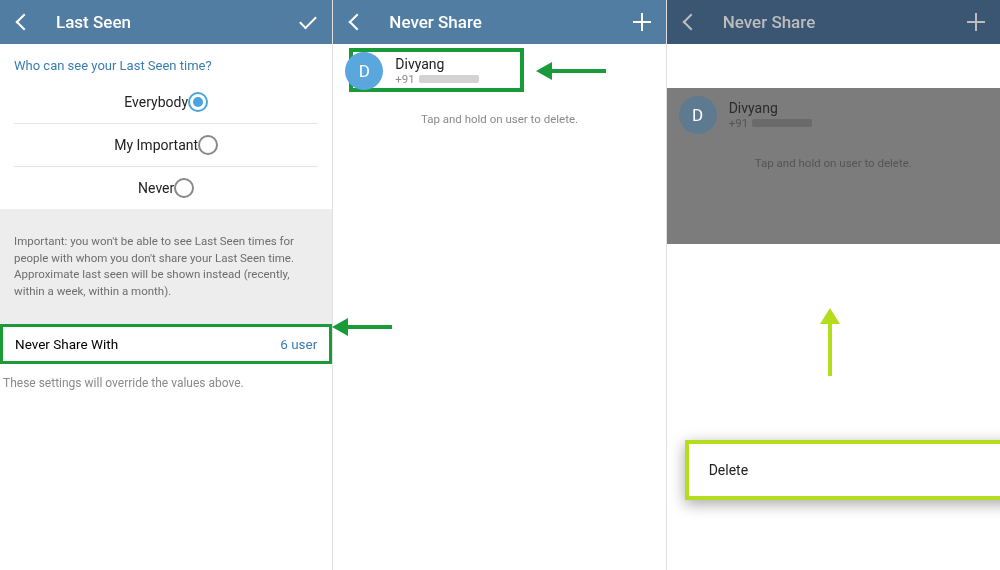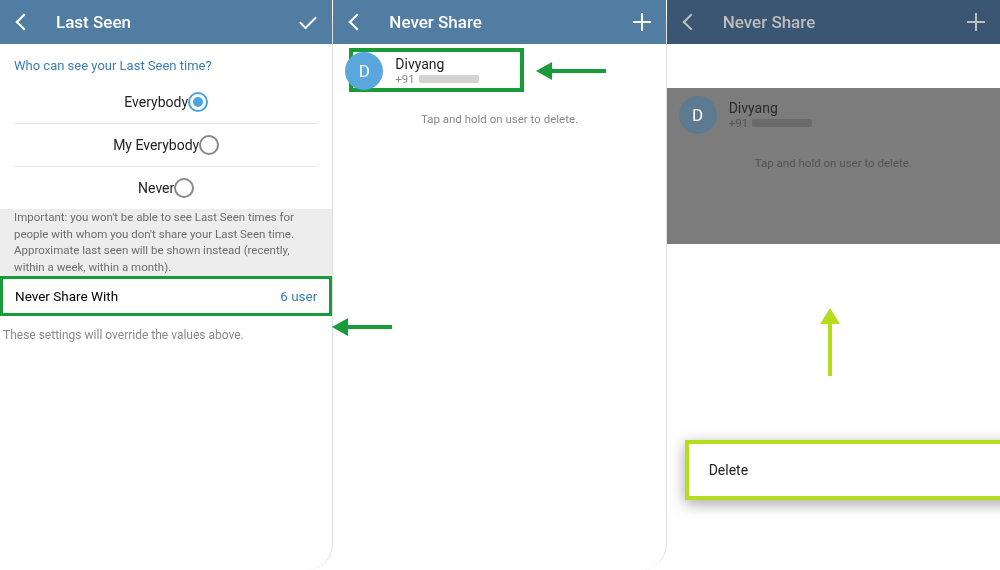--- a/index.html
+++ b/index.html
@@ -1,37 +1,37 @@
 <!DOCTYPE html>
 <html><head>
 <meta charset="utf-8">
 <style>
 * { margin: 0; padding: 0; box-sizing: border-box; font-family: -apple-system, Roboto, Arial, sans-serif; }
 body { background: #fff; width: 1000px; height: 570px; overflow: hidden; position: relative; }
 .container { display: flex; width: 1000px; height: 570px; }
-.panel { width: 333.33px; height: 570px; position: relative; background: #fff; border-right: 1px solid #e0e0e0; border-radius: 26px; }
+.panel { width: 333.33px; height: 570px; position: relative; background: #fff; border-right: 1px solid #e0e0e0; }
 .panel:last-child { border-right: none; }
 .header { background: #527da3; height: 44px; display: flex; align-items: center; padding: 0 12px; color: #fff; }
 .header .back { width: 24px; height: 24px; display: flex; align-items: center; justify-content: center; cursor: pointer; }
 .header .title { font-size: 17px; font-weight: 500; margin-left: 20px; flex: 1; }
 .header .action { width: 24px; height: 24px; display: flex; align-items: center; justify-content: center; cursor: pointer; }
 .arrow-left::before { content: ""; display: block; width: 10px; height: 10px; border-left: 2px solid currentColor; border-bottom: 2px solid currentColor; transform: rotate(45deg); }
 .check::before { content: ""; display: block; width: 14px; height: 7px; border-left: 2.5px solid currentColor; border-bottom: 2.5px solid currentColor; transform: rotate(-45deg); margin-top: -4px; }
 .plus { position: relative; width: 18px; height: 18px; }
 .plus::before, .plus::after { content: ""; position: absolute; background: currentColor; }
 .plus::before { left: 8px; top: 0; width: 2px; height: 18px; }
 .plus::after { top: 8px; left: 0; width: 18px; height: 2px; }
 
 .section-title { color: #3a7db0; font-size: 13px; font-weight: 400; padding: 14px 14px 8px; }
 .option-row { display: flex; align-items: center; justify-content: center; padding: 11px 14px; font-size: 14px; color: #222; cursor: pointer; }
 .divider { height: 1px; background: #e5e5e5; margin: 0 14px; }
 .radio { width: 20px; height: 20px; border: 2px solid #888; border-radius: 50%; position: relative; }
 .radio.selected { border-color: #4aa3df; }
 .radio.selected::after { content: ""; position: absolute; top: 3px; left: 3px; width: 10px; height: 10px; background: #4aa3df; border-radius: 50%; }
-.info-box { background: #ededed; padding: 0 14px; font-size: 11.5px; color: #6d6d6d; line-height: 1.45; }
+.info-box { background: #ededed; padding: 24px 14px; font-size: 11.5px; color: #6d6d6d; line-height: 1.45; }
 .never-share-row { display: flex; justify-content: space-between; align-items: center; padding: 9px 12px; font-size: 13.5px; border: 3px solid #1a9b3a; text-align: center; }
 .never-share-row .count { color: #3a7db0; }
 .footer-note { padding: 12px 3px; font-size: 12px; color: #8a8a8a; }
 
 .contact-row { display: flex; align-items: center; padding: 8px 12px; gap: 12px; }
 .avatar { width: 38px; height: 38px; border-radius: 50%; background: #5aa7de; color: #fff; display: flex; align-items: center; justify-content: center; font-size: 17px; }
 .contact-info .name { font-size: 14px; color: #222; }
 .contact-info .phone { font-size: 11.5px; color: #8a8a8a; display: flex; align-items: center; gap: 4px; }
 .redact { display: inline-block; width: 60px; height: 8px; background: #d3d3d3; border-radius: 2px; }
 .hint { text-align: center; font-size: 11.5px; color: #8a8a8a; padding: 14px 0; }
@@ -76,21 +76,21 @@
       <div class="action check"></div>
     </div>
     <div class="section-title">Who can see your Last Seen time?</div>
 
     <div class="option-row">
       <span>Everybody</span>
       <span class="radio selected"></span>
     </div>
     <div class="divider"></div>
     <div class="option-row">
-      <span>My Everybody</span>
+      <span>My Important</span>
       <span class="radio"></span>
     </div>
     <div class="divider"></div>
     <div class="option-row">
       <span>Never</span>
       <span class="radio"></span>
     </div>
 
     <div class="info-box">Important: you won't be able to see Last Seen times for people with whom you don't share your Last Seen time. Approximate last seen will be shown instead (recently, within a week, within a month).</div>
 

